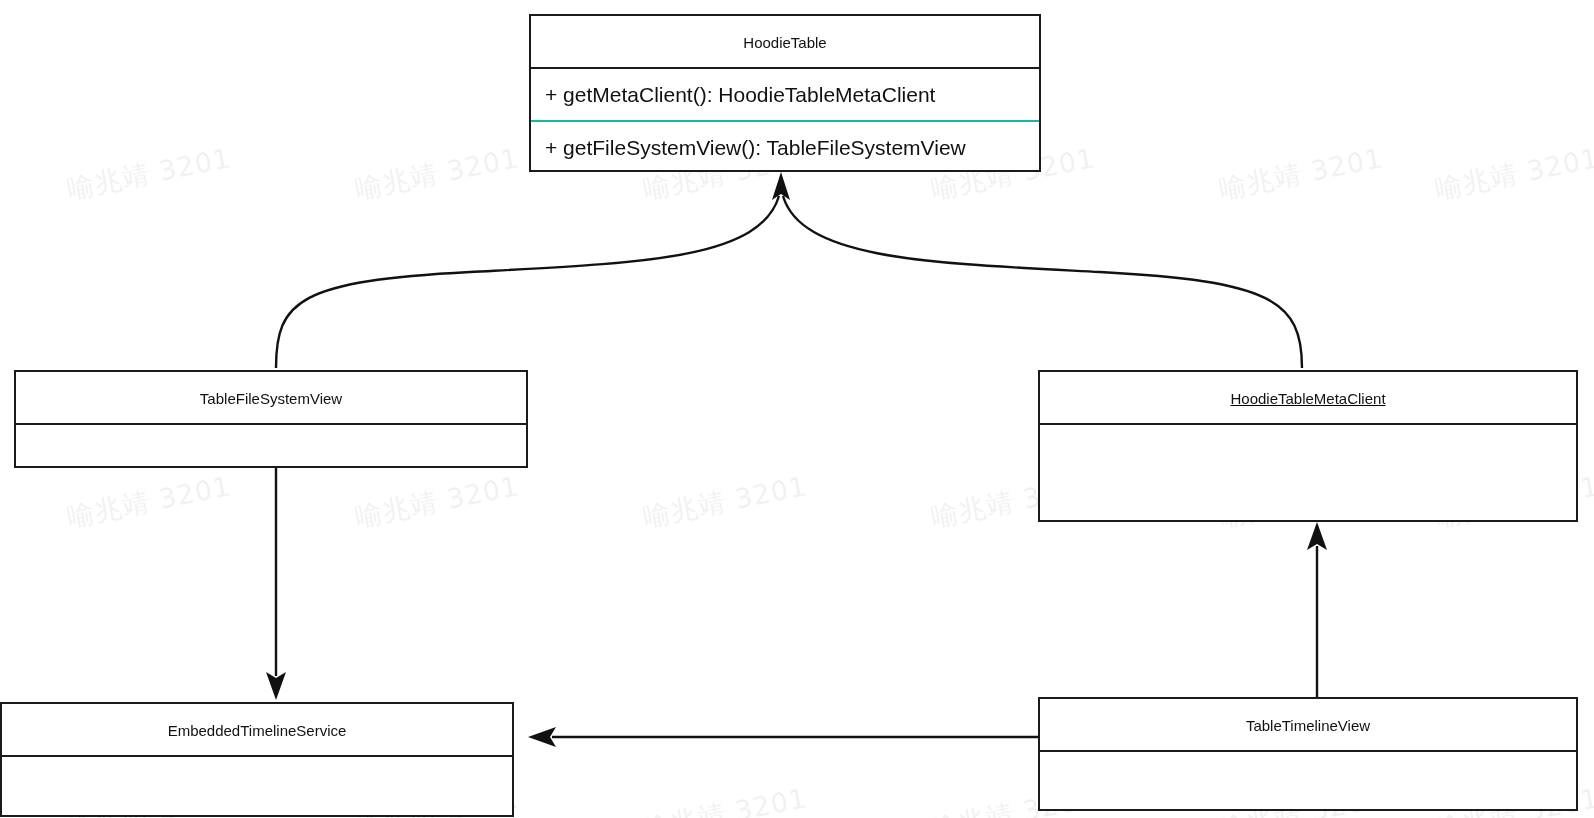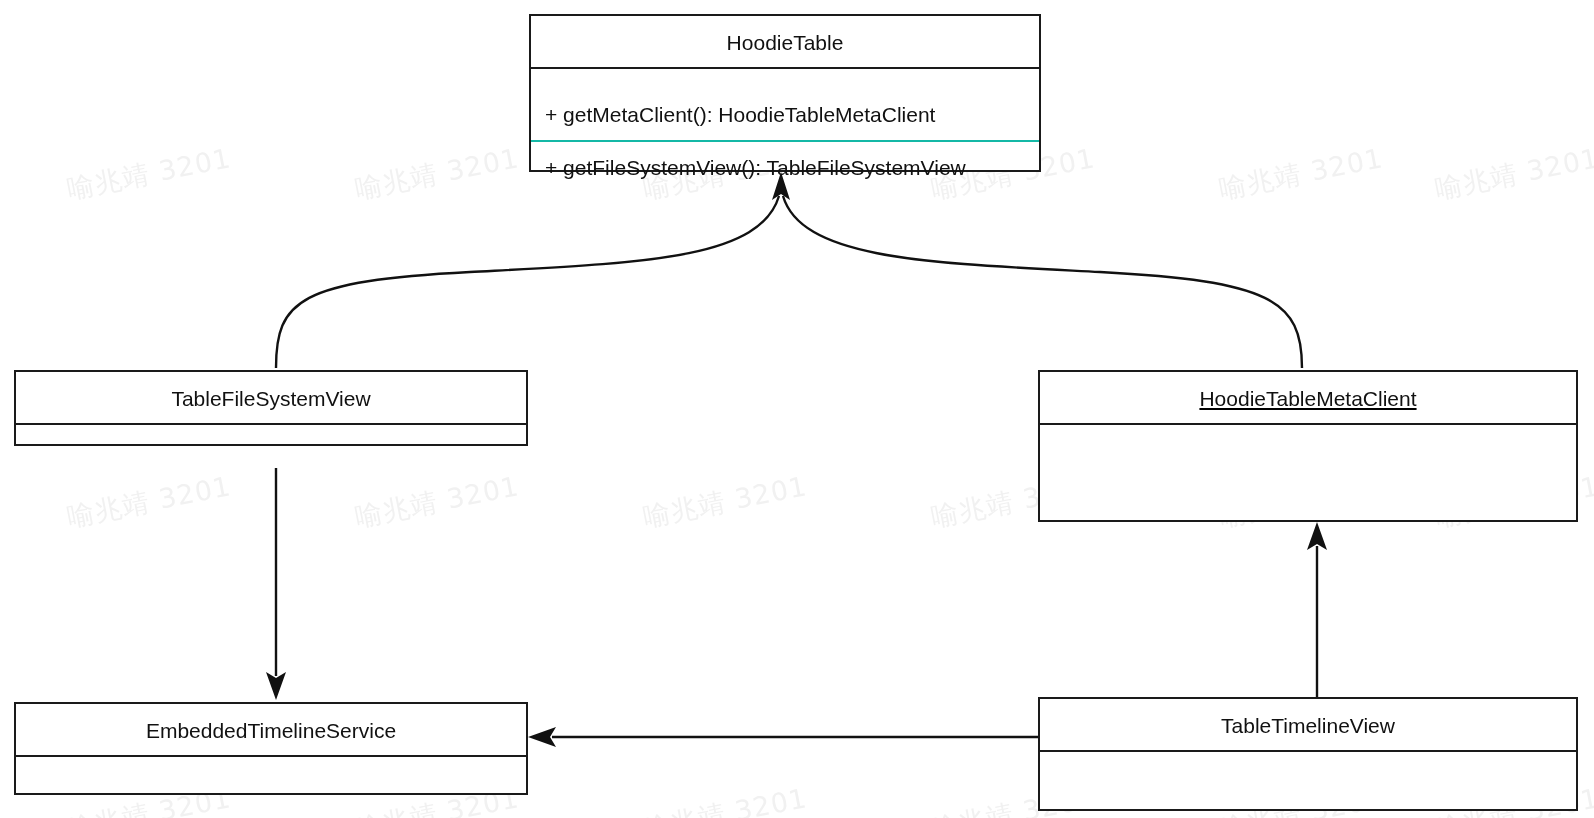--- a/index.html
+++ b/index.html
@@ -44,29 +44,28 @@
     box-sizing: border-box;
     background: #ffffff;
     border: 2px solid #1a1a1a;
     z-index: 20;
   }
   .uml-name {
     box-sizing: border-box;
     height: 53px;
     line-height: 53px;
     text-align: center;
-    font-size: 21px;
+    font-size: 15px;
     color: #111111;
     border-bottom: 2px solid #1a1a1a;
     white-space: nowrap;
     overflow: hidden;
   }
   .uml-body {
     box-sizing: border-box;
-    margin-top: 20px;
   }
   .uml-member {
     box-sizing: border-box;
     height: 51px;
     line-height: 51px;
     padding-left: 14px;
     font-size: 21px;
     color: #111111;
     white-space: nowrap;
     overflow: hidden;
@@ -130,32 +129,32 @@
   </svg>
 
   <div class="uml-class" style="left:529px; top:14px; width:512px; height:158px;">
     <div class="uml-name">HoodieTable</div>
     <div class="uml-body">
       <div class="uml-member">+ getMetaClient(): HoodieTableMetaClient</div>
       <div class="uml-member">+ getFileSystemView(): TableFileSystemView</div>
     </div>
   </div>
 
-  <div class="uml-class" style="left:14px; top:370px; width:514px; height:76px;">
+  <div class="uml-class" style="left:14px; top:370px; width:514px; height:98px;">
     <div class="uml-name">TableFileSystemView</div>
     <div class="uml-body empty"></div>
   </div>
 
   <div class="uml-class" style="left:1038px; top:370px; width:540px; height:152px;text-decoration:underline;">
     <div class="uml-name">HoodieTableMetaClient</div>
     <div class="uml-body">
     </div>
   </div>
 
-  <div class="uml-class" style="left:14px; top:702px; width:514px; height:93px;">
+  <div class="uml-class" style="left:0; top:702px; width:514px; height:115px;">
     <div class="uml-name">EmbeddedTimelineService</div>
     <div class="uml-body empty"></div>
   </div>
 
   <div class="uml-class" style="left:1038px; top:697px; width:540px; height:114px;">
     <div class="uml-name">TableTimelineView</div>
     <div class="uml-body empty"></div>
   </div>
 
   <div class="wm-layer">

